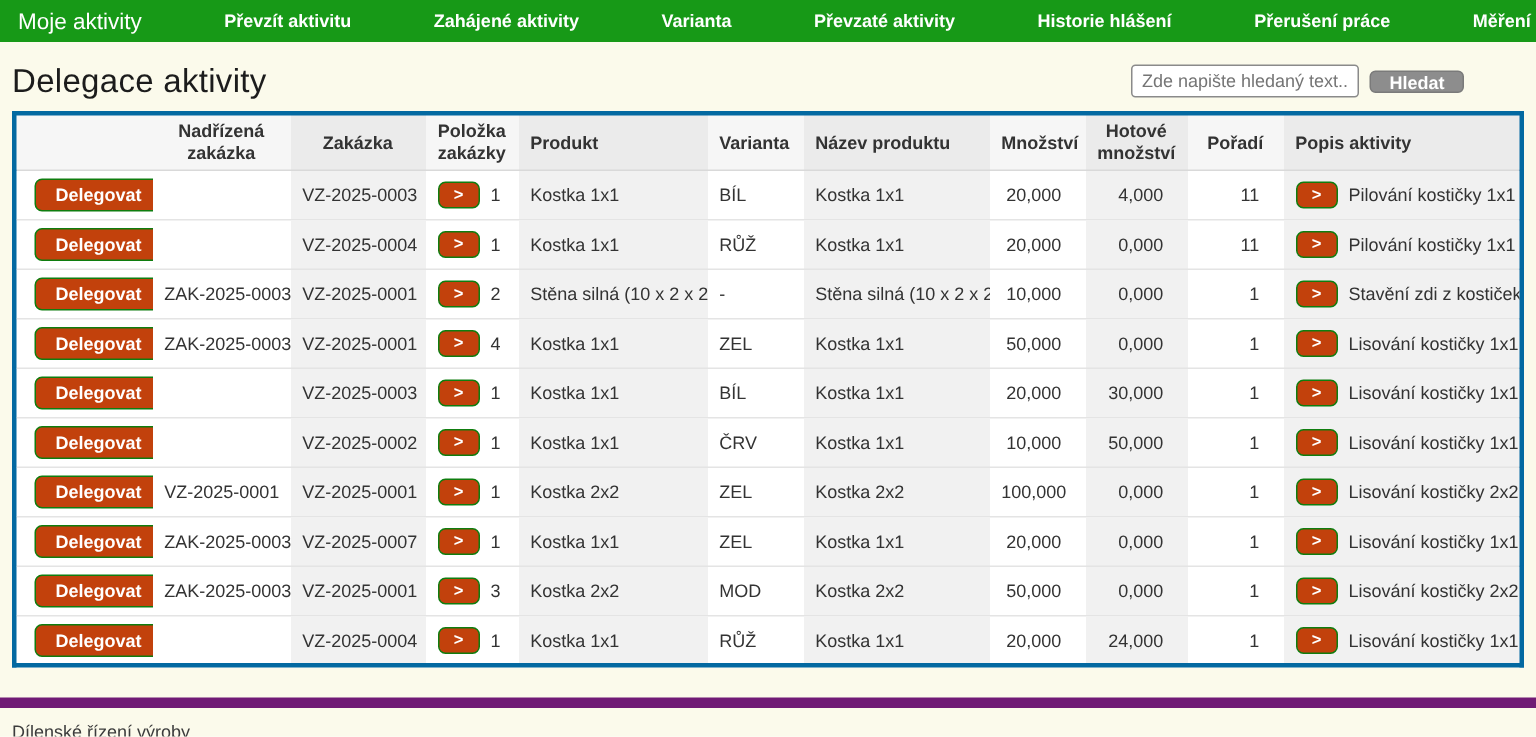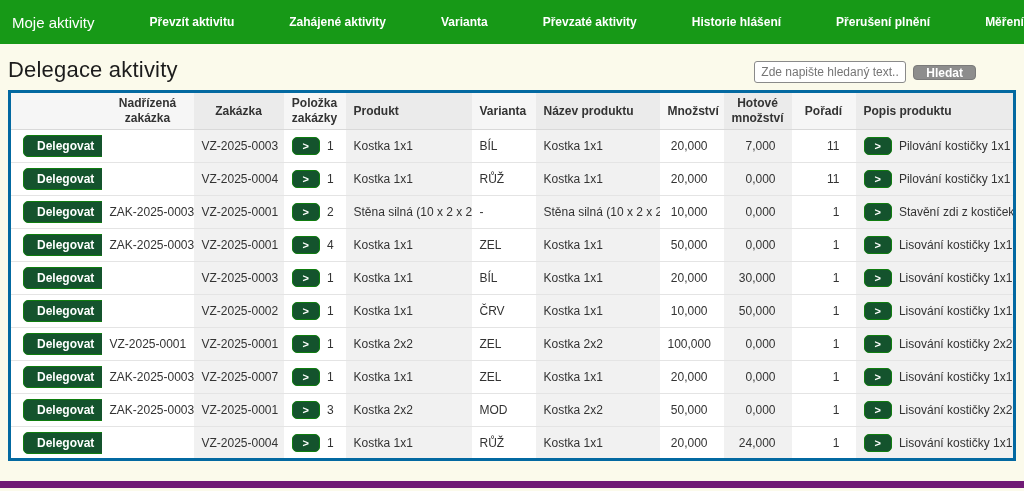--- a/index.html
+++ b/index.html
@@ -5,21 +5,21 @@
   * { box-sizing: border-box; margin: 0; padding: 0; }
   html, body {
     width: 1024px; height: 491px;
     font-family: "Liberation Sans", "DejaVu Sans", sans-serif;
     background: #fbfaeb;
     overflow: hidden;
     color: #333;
   }
   
   .navbar {
-    height: 44px;
+    height: 28px;
     background: #179917;
     display: flex;
     align-items: center;
     padding: 0 12px;
     gap: 19px;
   }
   .nav-brand {
     color: #fff;
     font-size: 15px;
     cursor: pointer;
@@ -39,21 +39,21 @@
     align-items: center;
     gap: 24px;
     padding-right: 20px;
   }
   .nav-right .nav-item { display: flex; align-items: flex-end; gap: 5px; }
   .nav-icon { width: 13px; height: 13px; display: inline-block; }
   
   .page-header {
     display: flex;
     justify-content: space-between;
-    align-items: flex-end;
+    align-items: center;
     padding: 13px 8px 7px 8px;
   }
   .page-title {
     font-size: 22px;
     color: #1c1c1c;
     letter-spacing: 0.2px;
   }
   .search-area { display: flex; align-items: center; gap: 7px; margin-right: 40px; }
   .search-input {
     width: 152px; height: 22px;
@@ -108,21 +108,21 @@
     background: #fff;
     white-space: nowrap;
     overflow: hidden;
   }
   tbody td.stripe { background: #f1f1f1; }
   .a-center { text-align: center; }
   .a-right  { text-align: right; padding-right: 16px; margin-left: 48px; }
   .a-left   { text-align: left; }
   
   .btn-green {
-    background: #14532d;
+    background: #c2410c;
     color: #fff;
     border: 1px solid #0f7d0f;
     border-radius: 5px;
     font-family: inherit;
     font-weight: bold;
     cursor: pointer;
   }
   .btn-delegate {
     font-size: 12px;
     padding: 3px 13px;
@@ -146,21 +146,21 @@
 </head>
 <body>
 
 <div class="navbar">
   <span class="nav-brand">Moje aktivity</span>
   <span class="nav-item">Převzít aktivitu</span>
   <span class="nav-item">Zahájené aktivity</span>
   <span class="nav-item">Varianta</span>
   <span class="nav-item">Převzaté aktivity</span>
   <span class="nav-item">Historie hlášení</span>
-  <span class="nav-item">Přerušení plnění</span>
+  <span class="nav-item">Přerušení práce</span>
   <span class="nav-item">Měření</span>
   <span class="nav-item">Graf plnění</span>
   <div class="nav-right">
     <span class="nav-item">
       <span class="nav-icon">
         <svg viewBox="0 0 16 16" width="13" height="13">
           <g stroke="#fff" stroke-width="2" fill="none">
             <circle cx="8" cy="8" r="3.1"></circle>
             <path d="M8 1v2.4M8 12.6V15M1 8h2.4M12.6 8H15M3.1 3.1l1.7 1.7M11.2 11.2l1.7 1.7M12.9 3.1l-1.7 1.7M4.8 11.2l-1.7 1.7"></path>
           </g>
@@ -208,41 +208,41 @@
       <th class="a-left"></th>
       <th class="a-center">Nadřízená zakázka</th>
       <th class="a-center stripe">Zakázka</th>
       <th class="a-center">Položka zakázky</th>
       <th class="a-left stripe">Produkt</th>
       <th class="a-left">Varianta</th>
       <th class="a-left stripe">Název produktu</th>
       <th class="a-right">Množství</th>
       <th class="a-center stripe">Hotové množství</th>
       <th class="a-center">Pořadí</th>
-      <th class="a-left stripe">Popis produktu</th>
+      <th class="a-left stripe">Popis aktivity</th>
     </tr>
   </thead>
   <tbody id="tbody">
   <tr>
     <td>
       <button class="btn-green btn-delegate">Delegovat</button>
     </td>
     <td class="a-center"></td>
     <td class="a-center stripe">VZ-2025-0003</td>
     <td>
       <span class="cell-flex">
         <button class="btn-green btn-chevron">&gt;</button>
         <span>1</span>
       </span>
     </td>
     <td class="a-left stripe">Kostka 1x1</td>
     <td class="a-left">BÍL</td>
     <td class="a-left stripe">Kostka 1x1</td>
     <td class="a-right">20,000</td>
-    <td class="a-right stripe">7,000</td>
+    <td class="a-right stripe">4,000</td>
     <td class="a-right">11</td>
     <td class="stripe">
       <span class="cell-flex">
         <button class="btn-green btn-chevron">&gt;</button>
         <span>Pilování kostičky 1x1</span>
       </span>
     </td>
   </tr>
 
   <tr>

